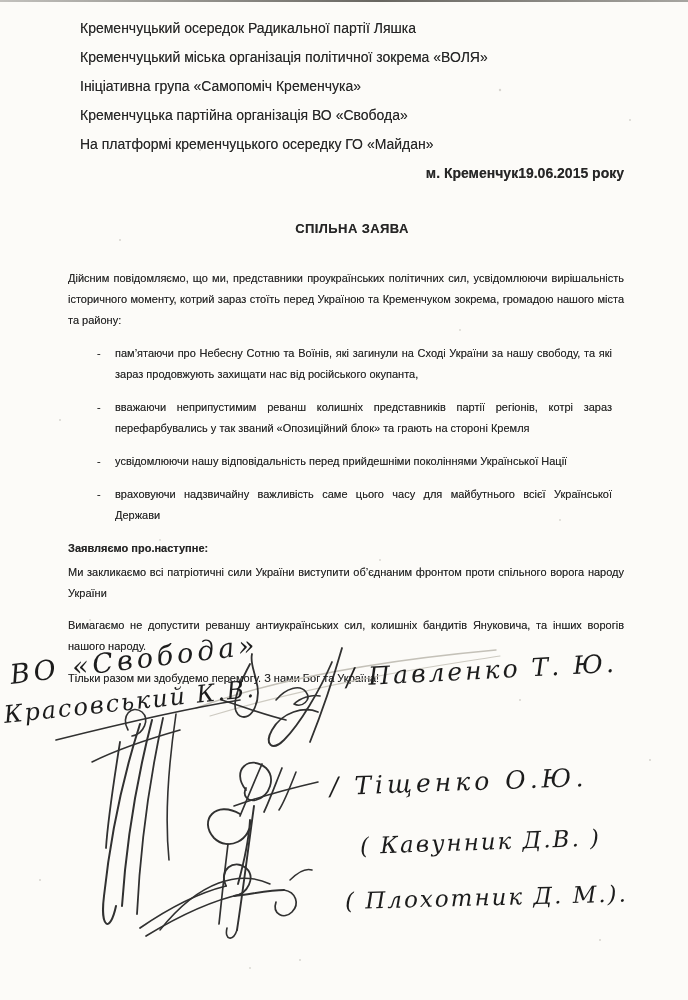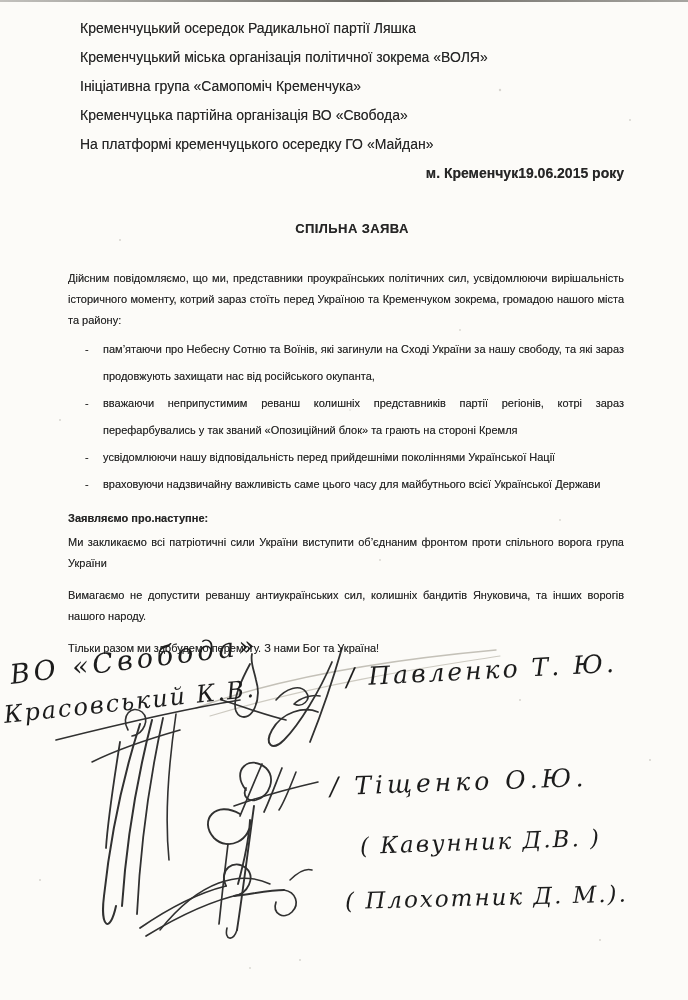--- a/index.html
+++ b/index.html
@@ -21,21 +21,21 @@
   .header p{margin:0 0 13px;line-height:16px;}
   .place-row{display:flex;justify-content:flex-end;margin-top:0;font-weight:bold;}
   .title{
     position:absolute;left:80px;right:64px;top:221px;
     text-align:center;font-size:13px;font-weight:600;letter-spacing:.4px;margin:0;
   }
   .bodytext{position:absolute;left:68px;right:64px;top:268px;font-size:11px;}
   .para{margin:0 0 11px;line-height:21px;text-align:justify;}
   .intro{margin-bottom:5px;}
   ul.bullets{margin:0 0 10px;padding:0 0 0 35px;list-style:none;}
-  ul.bullets li{position:relative;line-height:27px;text-align:justify;margin:0;}
+  ul.bullets li{position:relative;line-height:21px;text-align:justify;margin:12px;}
   ul.bullets li::before{content:"-";position:absolute;left:-18px;top:0;}
   .declare{margin:0 0 3px;line-height:21px;font-weight:bold;}
   .closing{margin:0;line-height:21px;}
   .sig-svg{position:absolute;left:0;top:0;pointer-events:none;}
   .hand{
     position:absolute;
     font-family:"DejaVu Serif",serif;
     font-style:italic;
     color:#1c1c1c;
     white-space:nowrap;
@@ -70,21 +70,21 @@
 
   <div class="bodytext typed">
     <p class="para intro">Дійсним повідомляємо, що ми, представники проукраїнських політичних сил, усвідомлюючи вирішальність історичного моменту, котрий зараз стоїть перед Україною та Кременчуком зокрема, громадою нашого міста та району:</p>
     <ul class="bullets">
       <li>пам’ятаючи про Небесну Сотню та Воїнів, які загинули на Сході України за нашу свободу, та які зараз продовжують захищати нас від російського окупанта,</li>
       <li>вважаючи неприпустимим реванш колишніх представників партії регіонів, котрі зараз перефарбувались у так званий «Опозиційний блок» та грають на стороні Кремля</li>
       <li>усвідомлюючи нашу відповідальність перед прийдешніми поколіннями Української Нації</li>
       <li>враховуючи надзвичайну важливість саме цього часу для майбутнього всієї Української Держави</li>
     </ul>
     <p class="declare">Заявляємо про.наступне:</p>
-    <p class="para">Ми закликаємо всі патріотичні сили України виступити об’єднаним фронтом проти спільного ворога група України</p>
+    <p class="para">Ми закликаємо всі патріотичні сили України виступити об’єднаним фронтом проти спільного ворога народу України</p>
     <p class="para">Вимагаємо не допустити реваншу антиукраїнських сил, колишніх бандитів Януковича, та інших ворогів нашого народу.</p>
     <p class="closing">Тільки разом ми здобудемо перемогу. З нами Бог та Україна!</p>
   </div>
 
   <svg class="sig-svg" width="688" height="1000" viewBox="0 0 688 1000">
 
     <g stroke-linecap="round" stroke-linejoin="round" fill="none">
       <path d="M196,708 C300,670 430,656 496,650" stroke="#c4c1b8" stroke-width="1.4"></path>
       <path d="M210,716 C330,680 450,664 500,656" stroke="#cdcac1" stroke-width="1.2"></path>
     </g>

